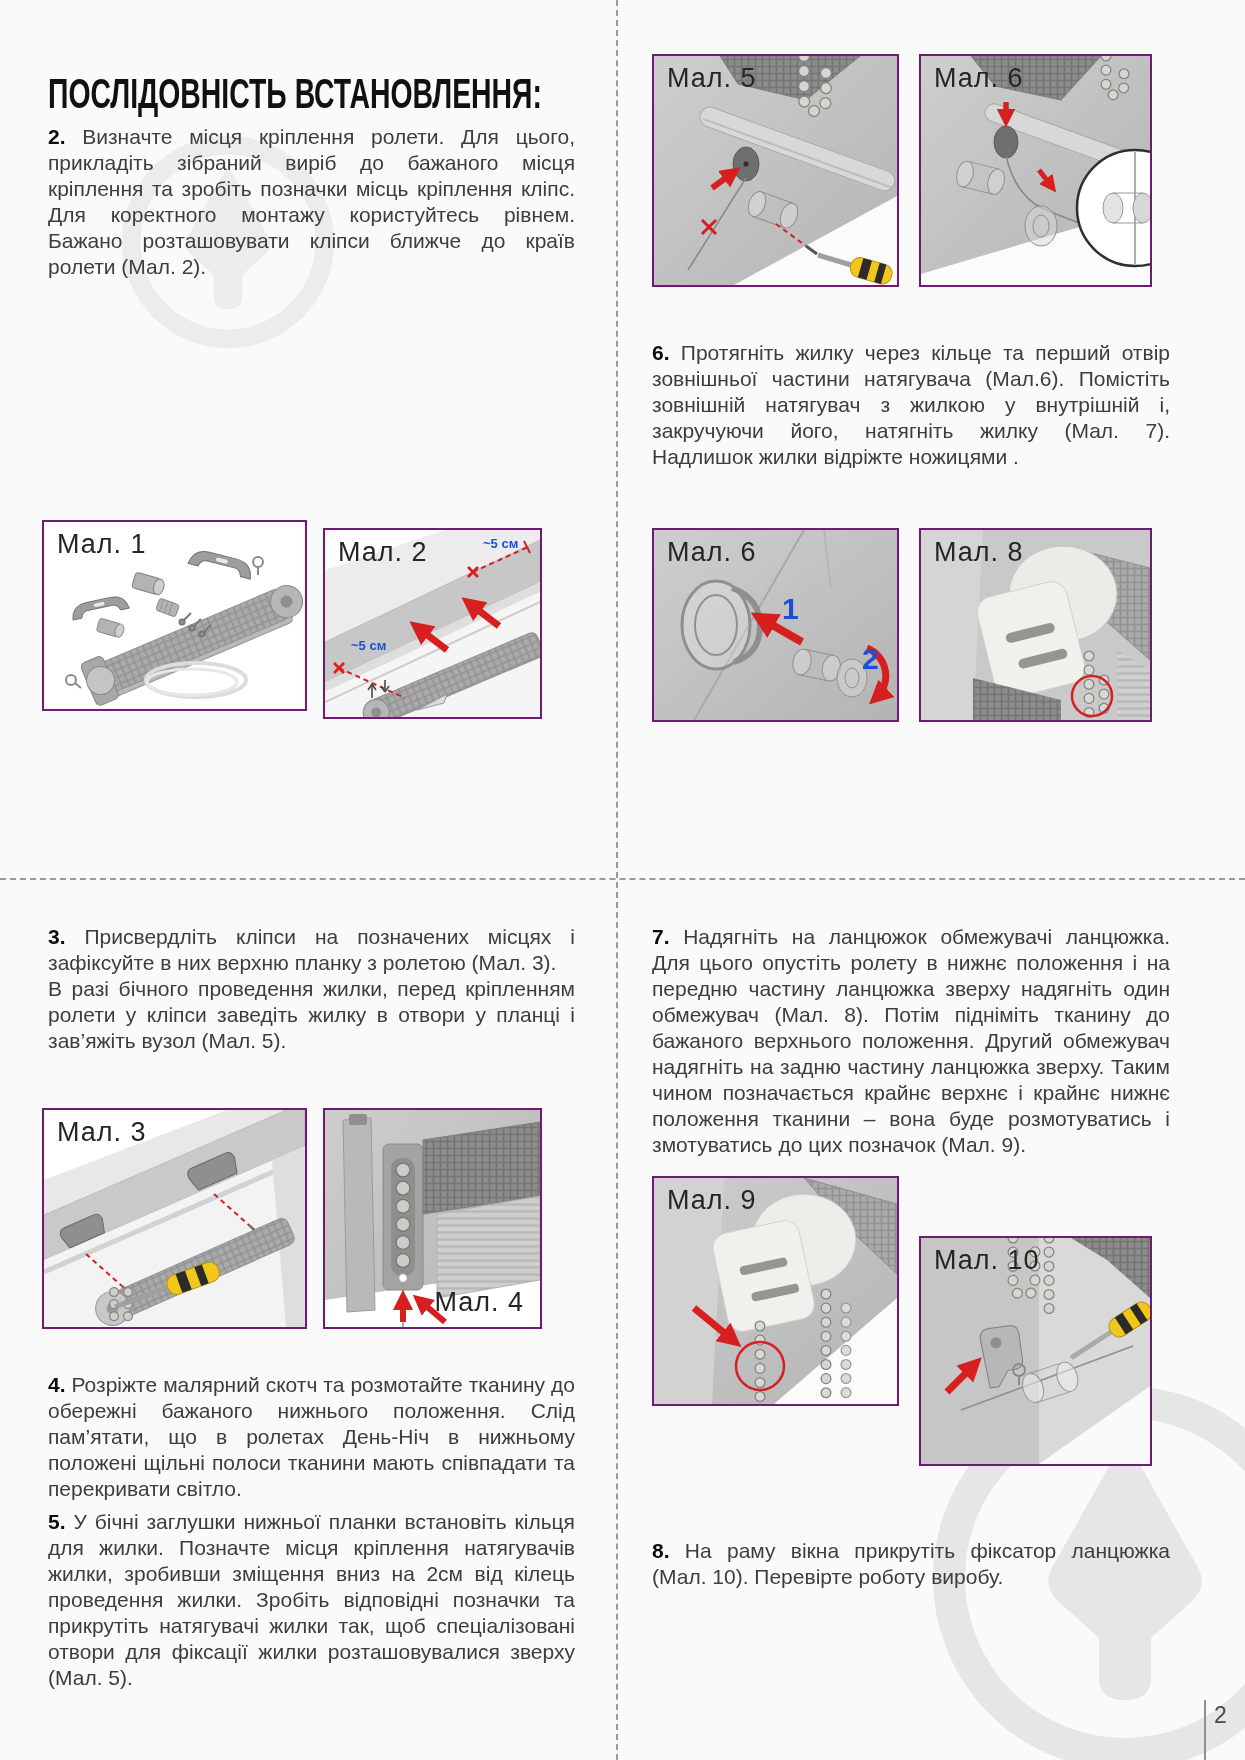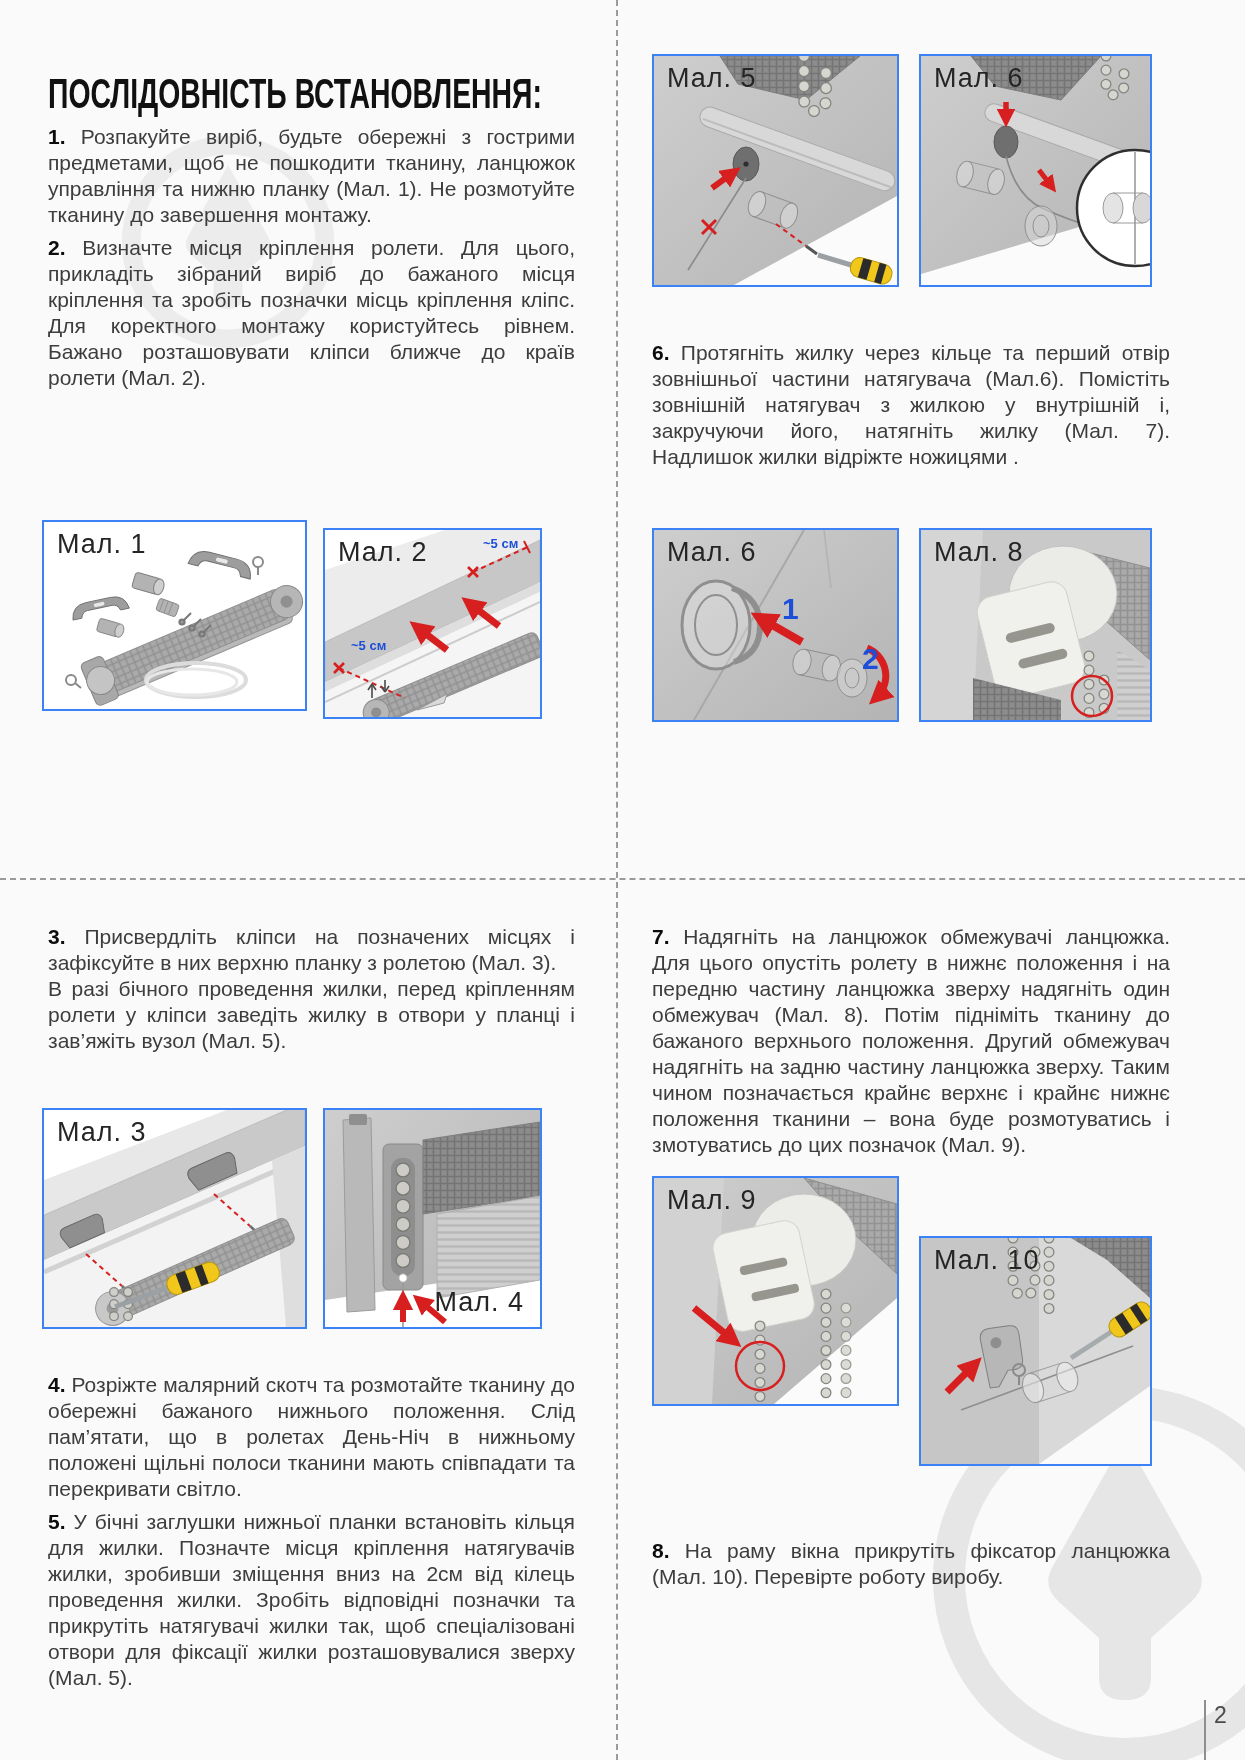--- a/index.html
+++ b/index.html
@@ -17,21 +17,21 @@
     position:absolute;left:48px;top:40px;
     font-size:43px;font-weight:700;color:#111;
     transform:scaleX(0.66);transform-origin:left top;
     white-space:nowrap;letter-spacing:0px;
   }
   
   .steps{position:absolute;text-align:justify;font-size:21px;line-height:26px;color:#3d3d3d;z-index:2;}
   .steps p{margin:0 0 7px 0;}
   .steps b{color:#0c0c0c;}
   
-  .fig{position:absolute;border:2px solid #3b82f6;background:#fff;overflow:hidden;z-index:2;}
+  .fig{position:absolute;border:2px solid #701a75;background:#fff;overflow:hidden;z-index:2;}
   .fig svg{position:absolute;left:0;top:0;display:block;}
   .flabel{
     position:absolute;left:13px;top:7px;font-size:27px;color:#252525;
     letter-spacing:1px;z-index:3;white-space:nowrap;
   }
   .flabel.br{left:auto;top:auto;right:16px;bottom:9px;}
   .ann{position:absolute;color:#1d4ed8;font-weight:600;z-index:4;white-space:nowrap;}
   .ann.small{font-size:13px;}
   .ann.big{font-size:30px;font-weight:700;}
   
@@ -75,21 +75,20 @@
   <circle cx="100" cy="100" r="88" fill="none" stroke="#e6e6e6" stroke-width="16"></circle>
   <path d="M100,30 L136,94 Q142,104 133,112 L113,130 L113,150 Q113,161 100,161 Q87,161 87,150 L87,130 L67,112 Q58,104 64,94 Z" fill="#e6e6e6"></path>
 </svg>
 
 <div class="divider-v"></div>
 <div class="divider-h"></div>
 
 <h1 class="title">ПОСЛІДОВНІСТЬ ВСТАНОВЛЕННЯ:</h1>
 
 <div class="steps" style="left:48px;top:124px;width:527px">
-  <p><b>1.</b> <span>Розпакуйте виріб, будьте обережні з гострими предметами, щоб не пошкодити тканину, ланцюжок управління та нижню планку (Мал. 1). Не розмотуйте тканину до завершення монтажу.</span></p>
   <p><b>2.</b> <span>Визначте місця кріплення ролети. Для цього, прикладіть зібраний виріб до бажаного місця кріплення та зробіть позначки місць кріплення кліпс. Для коректного монтажу користуйтесь рівнем. Бажано розташовувати кліпси ближче до країв ролети (Мал. 2).</span></p>
 </div>
 
 <div class="steps" style="left:652px;top:340px;width:518px">
   <p><b>6.</b> <span>Протягніть жилку через кільце та перший отвір зовнішньої частини натягувача (Мал.6). Помістіть зовнішній натягувач з жилкою у внутрішній і, закручуючи його, натягніть жилку (Мал. 7).  Надлишок жилки відріжте ножицями .</span></p>
 </div>
 
 <div class="steps" style="left:48px;top:924px;width:527px">
   <p style="margin-bottom:0"><b>3.</b> <span>Присвердліть кліпси на позначених місцях і зафіксуйте в них верхню планку з ролетою (Мал. 3).</span></p>
   <p>В разі бічного проведення  жилки, перед кріпленням ролети у кліпси заведіть жилку в отвори у планці і зав’яжіть вузол (Мал. 5).</p>

